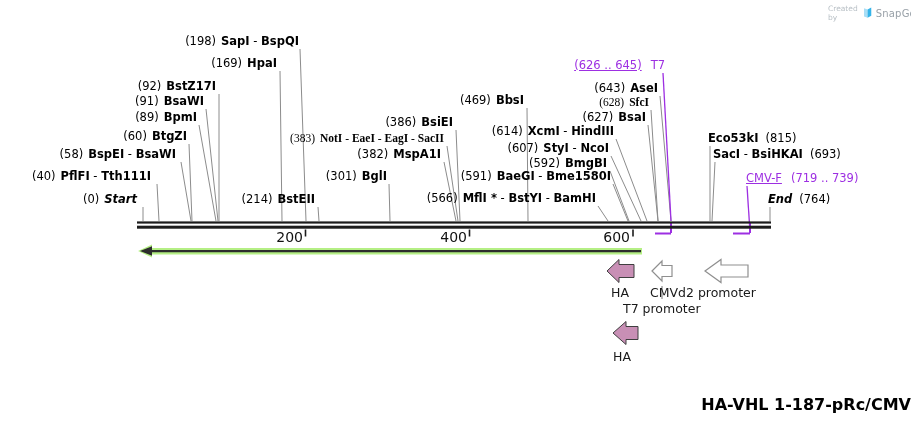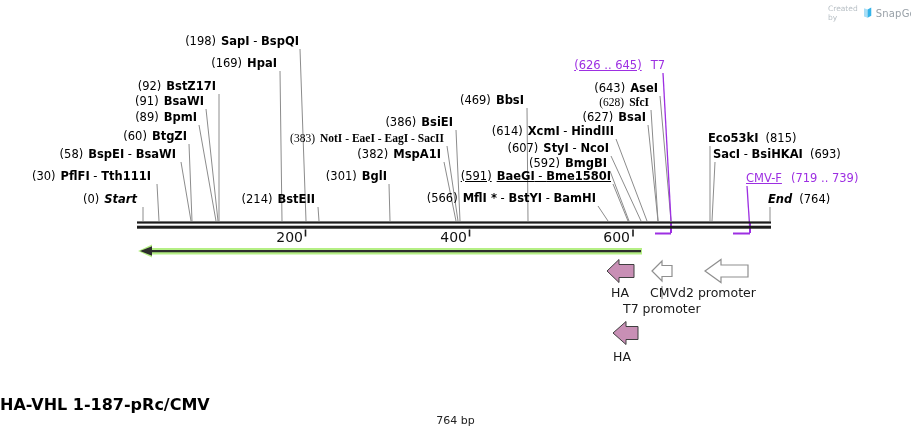--- a/index.html
+++ b/index.html
@@ -13,21 +13,21 @@
   .site-label .num{font-weight:400;}
   .site-label .num.first{margin-right:5px;}
   .site-label .num.nf{margin-left:7px;}
   .site-label .nm{font-weight:700;}
   .site-label .nm.it{font-style:italic;margin-top:36px;}
   .site-label .sep{font-weight:400;}
   .site-label.primer{color:#9d2fe2;}
   .site-label.primer .gap{margin-right:9px;text-decoration:underline;}
   .ruler-num{width:42px;text-align:right;font-size:14px;color:#111;}
   .feat-label{font-size:12.5px;color:#1a1a1a;}
-  .map-title{left:0;right:0;text-align:left;top:395px;font-size:16px;font-weight:700;color:#000;}
+  .map-title{left:0;right:0;text-align:right;top:395px;font-size:16px;font-weight:700;color:#000;}
   .map-subtitle{left:0;right:0;text-align:center;top:414px;font-size:11px;color:#222;}
   .watermark{position:absolute;left:828px;top:4px;display:flex;align-items:center;gap:4px;}
   .wm-created{font-size:7.5px;color:#b9c0c6;}
   .wm-brand{font-size:10px;color:#99a1a8;font-weight:500;letter-spacing:.2px;}
 </style>
 </head>
 <body>
 
 <div class="stage">
 
@@ -110,30 +110,30 @@
   </svg>
 
   <div id="labels">
       <div class="site-label" style="right: 612px; top: 35px;"><span class="num first">(198)</span><span class="nm">SapI</span><span class="sep">&nbsp;-&nbsp;</span><span class="nm">BspQI</span></div>
       <div class="site-label" style="right: 634px; top: 57px;"><span class="num first">(169)</span><span class="nm">HpaI</span></div>
       <div class="site-label" style="right: 695px; top: 80px;"><span class="num first">(92)</span><span class="nm">BstZ17I</span></div>
       <div class="site-label" style="right: 707px; top: 95px;"><span class="num first">(91)</span><span class="nm">BsaWI</span></div>
       <div class="site-label" style="right: 714px; top: 111px;"><span class="num first">(89)</span><span class="nm">BpmI</span></div>
       <div class="site-label" style="right: 724px; top: 130px;"><span class="num first">(60)</span><span class="nm">BtgZI</span></div>
       <div class="site-label" style="right: 735px; top: 148px;"><span class="num first">(58)</span><span class="nm">BspEI</span><span class="sep">&nbsp;-&nbsp;</span><span class="nm">BsaWI</span></div>
-      <div class="site-label" style="right: 760px; top: 170px;"><span class="num first">(30)</span><span class="nm">PflFI</span><span class="sep">&nbsp;-&nbsp;</span><span class="nm">Tth111I</span></div>
+      <div class="site-label" style="right: 760px; top: 170px;"><span class="num first">(40)</span><span class="nm">PflFI</span><span class="sep">&nbsp;-&nbsp;</span><span class="nm">Tth111I</span></div>
       <div class="site-label" style="right: 774px; top: 193px;"><span class="num first">(0)</span><span class="nm it">Start</span></div>
       <div class="site-label" style="right: 596px; top: 193px;"><span class="num first">(214)</span><span class="nm">BstEII</span></div>
       <div class="site-label" style="right: 524px; top: 170px;"><span class="num first">(301)</span><span class="nm">BglI</span></div>
       <div class="site-label" style="right: 470px; top: 148px;"><span class="num first">(382)</span><span class="nm">MspA1I</span></div>
       <div class="site-label" style="right: 467px; top: 132px; font-family: Liberation Serif, serif;"><span class="num first">(383)</span><span class="nm">NotI</span><span class="sep">&nbsp;-&nbsp;</span><span class="nm">EaeI</span><span class="sep">&nbsp;-&nbsp;</span><span class="nm">EagI</span><span class="sep">&nbsp;-&nbsp;</span><span class="nm">SacII</span></div>
       <div class="site-label" style="right: 458px; top: 116px;"><span class="num first">(386)</span><span class="nm">BsiEI</span></div>
       <div class="site-label" style="right: 387px; top: 94px;"><span class="num first">(469)</span><span class="nm">BbsI</span></div>
       <div class="site-label" style="right: 315px; top: 192px;"><span class="num first">(566)</span><span class="nm">MflI *</span><span class="sep">&nbsp;-&nbsp;</span><span class="nm">BstYI</span><span class="sep">&nbsp;-&nbsp;</span><span class="nm">BamHI</span></div>
-      <div class="site-label" style="right: 300px; top: 170px; text-decoration: underline;"><span class="num first">(591)</span><span class="nm">BaeGI</span><span class="sep">&nbsp;-&nbsp;</span><span class="nm">Bme1580I</span></div>
+      <div class="site-label" style="right: 300px; top: 170px;"><span class="num first">(591)</span><span class="nm">BaeGI</span><span class="sep">&nbsp;-&nbsp;</span><span class="nm">Bme1580I</span></div>
       <div class="site-label" style="right: 304px; top: 157px;"><span class="num first">(592)</span><span class="nm">BmgBI</span></div>
       <div class="site-label" style="right: 302px; top: 142px;"><span class="num first">(607)</span><span class="nm">StyI</span><span class="sep">&nbsp;-&nbsp;</span><span class="nm">NcoI</span></div>
       <div class="site-label" style="right: 297px; top: 125px;"><span class="num first">(614)</span><span class="nm">XcmI</span><span class="sep">&nbsp;-&nbsp;</span><span class="nm">HindIII</span></div>
       <div class="site-label" style="right: 265px; top: 111px;"><span class="num first">(627)</span><span class="nm">BsaI</span></div>
       <div class="site-label" style="right: 262px; top: 96px; font-family: Liberation Serif, serif;"><span class="num first">(628)</span><span class="nm">SfcI</span></div>
       <div class="site-label" style="right: 253px; top: 82px;"><span class="num first">(643)</span><span class="nm">AseI</span></div>
       <div class="site-label" style="left: 708px; top: 132px;"><span class="nm">Eco53kI</span><span class="num nf">(815)</span></div>
       <div class="site-label" style="left: 713px; top: 148px;"><span class="nm">SacI</span><span class="sep">&nbsp;-&nbsp;</span><span class="nm">BsiHKAI</span><span class="num nf">(693)</span></div>
       <div class="site-label" style="left: 768px; top: 193px;"><span class="nm it">End</span><span class="num nf">(764)</span></div>
       <div class="site-label primer" style="right: 246px; top: 59px;"><span class="num gap">(626 .. 645)</span><span>T7</span></div>
@@ -143,14 +143,13 @@
   <div class="ruler-num" style="left:261px;top:229px">200</div>
   <div class="ruler-num" style="left:425px;top:229px">400</div>
   <div class="ruler-num" style="left:588px;top:229px">600</div>
 
   <div class="feat-label" style="left:611px;top:285px">HA</div>
   <div class="feat-label" style="left:650px;top:285px">CMVd2 promoter</div>
   <div class="feat-label" style="left:623px;top:301px">T7 promoter</div>
   <div class="feat-label" style="left:613px;top:349px">HA</div>
 
   <div class="map-title">HA-VHL 1-187-pRc/CMV</div>
-  <div class="map-subtitle">764 bp</div>
 </div>
 
 </body></html>

